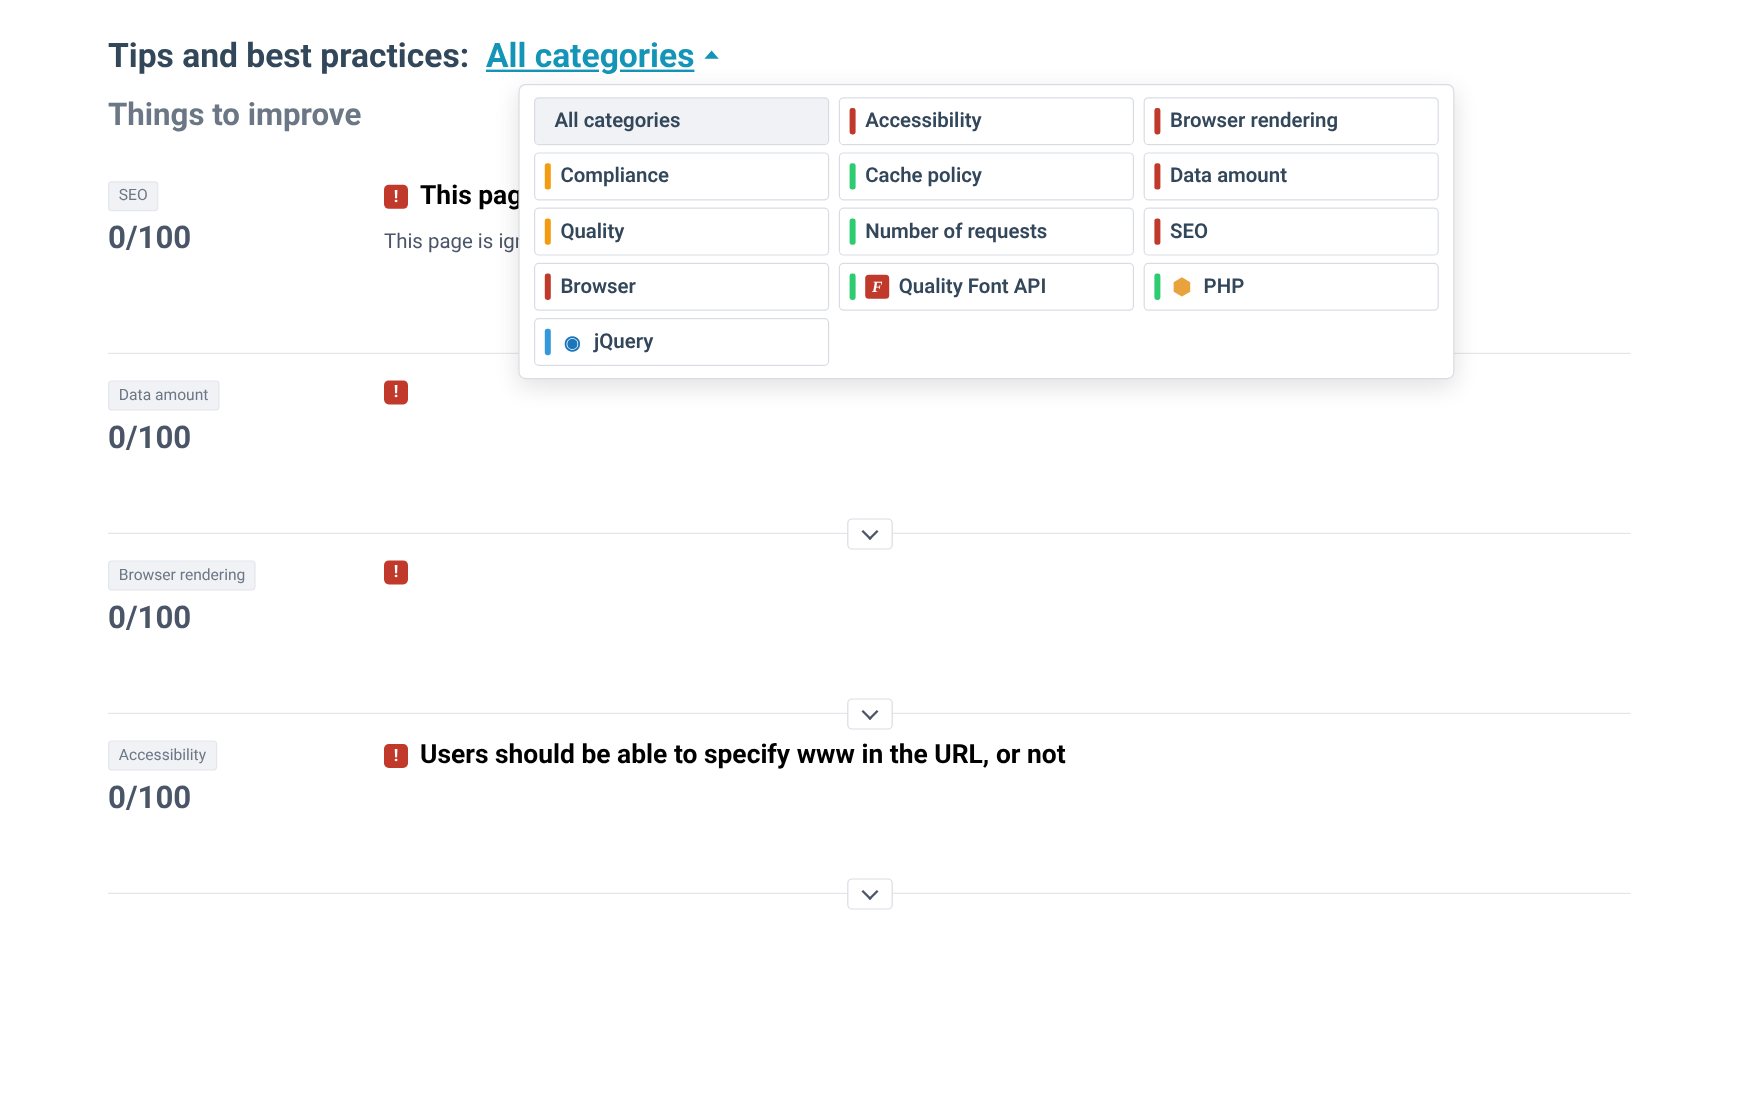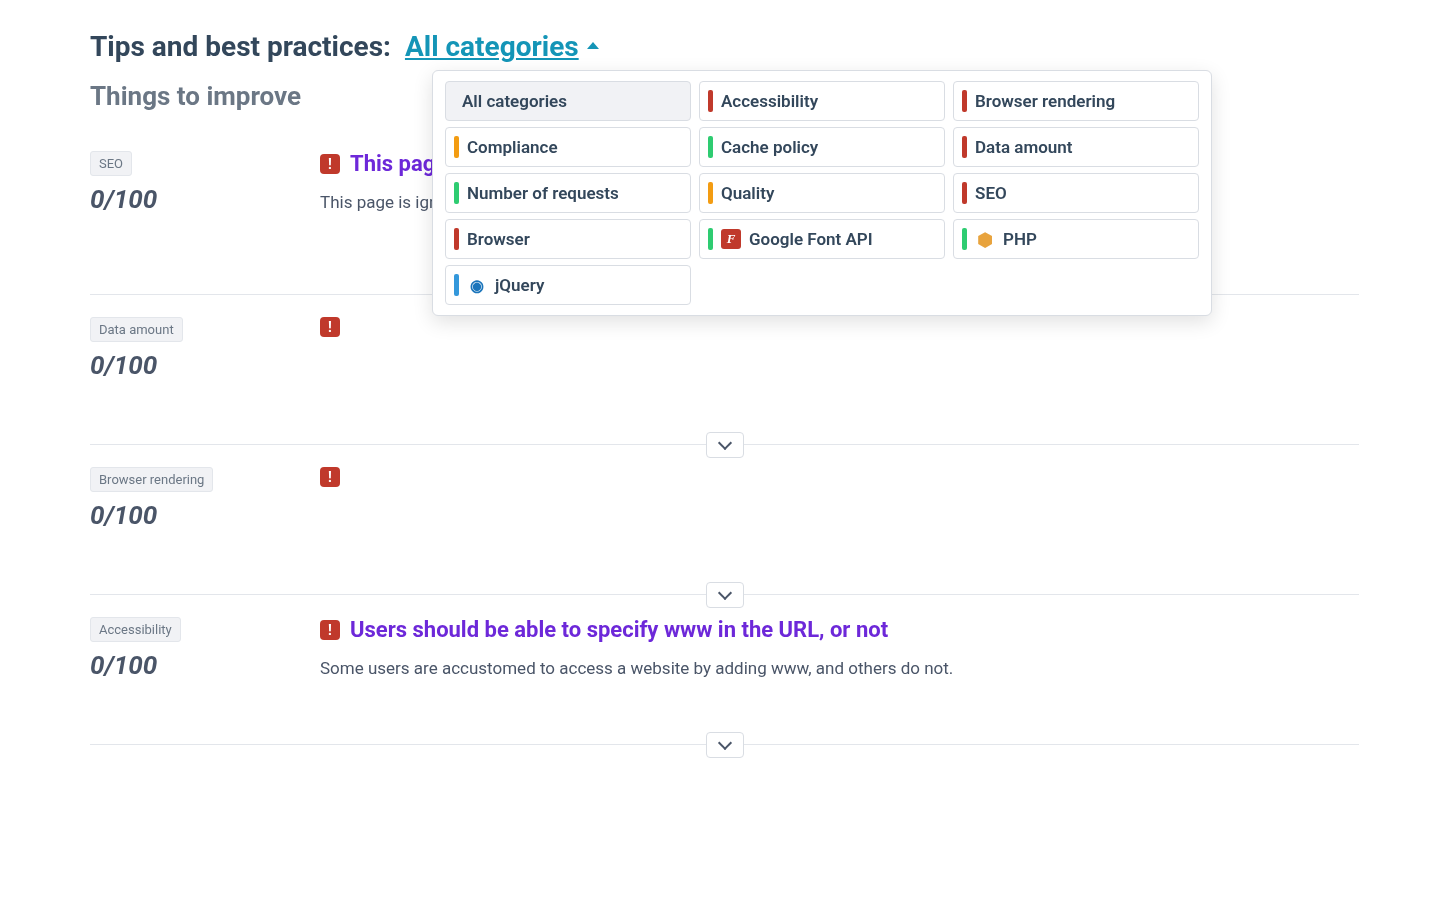--- a/index.html
+++ b/index.html
@@ -133,21 +133,20 @@
     background: #f1f2f5;
     border: 1px solid #e3e6eb;
     border-radius: 3px;
     padding: 4px 8px;
     margin-bottom: 8px;
   }
   .score {
     font-size: 26px;
     font-weight: 700;
     color: #4a5568;
-    font-style: italic;
   }
   .issue-main {
     flex: 1;
     padding-bottom: 40px;
   }
   .issue-title-row {
     display: flex;
     align-items: center;
     gap: 10px;
     margin-bottom: 14px;
@@ -161,21 +160,21 @@
     display: inline-flex;
     align-items: center;
     justify-content: center;
     font-weight: 700;
     font-size: 14px;
     flex-shrink: 0;
   }
   .issue-title {
     font-size: 22px;
     font-weight: 700;
-    color: #6d28d9;
+    color: #000000;
   }
   .issue-desc {
     font-size: 17px;
     color: #4a5568;
     line-height: 1.5;
     max-width: 880px;
   }
   .expand-tab {
     position: absolute;
     left: 50%;
@@ -232,39 +231,39 @@
         </div>
         <div class="filter-pill">
           <span class="stripe green"></span>
           <span>Cache policy</span>
         </div>
         <div class="filter-pill">
           <span class="stripe red"></span>
           <span>Data amount</span>
         </div>
         <div class="filter-pill">
+          <span class="stripe orange"></span>
+          <span>Quality</span>
+        </div>
+        <div class="filter-pill">
           <span class="stripe green"></span>
           <span>Number of requests</span>
         </div>
         <div class="filter-pill">
-          <span class="stripe orange"></span>
-          <span>Quality</span>
-        </div>
-        <div class="filter-pill">
           <span class="stripe red"></span>
           <span>SEO</span>
         </div>
         <div class="filter-pill">
           <span class="stripe red"></span>
           <span>Browser</span>
         </div>
         <div class="filter-pill">
           <span class="stripe green"></span>
           <span class="tech-icon google-font">F</span>
-          <span>Google Font API</span>
+          <span>Quality Font API</span>
         </div>
         <div class="filter-pill">
           <span class="stripe green"></span>
           <span class="tech-icon php">⬢</span>
           <span>PHP</span>
         </div>
         <div class="filter-pill">
           <span class="stripe blue"></span>
           <span class="tech-icon jquery">◉</span>
           <span>jQuery</span>
@@ -310,21 +309,20 @@
           <span class="chevron-down"></span>
         </div>
       </div>
       <div class="issue-row">
         <div class="issue-left"><span class="category-tag">Accessibility</span><div class="score">0/100</div></div>
         <div class="issue-main">
           <div class="issue-title-row">
             <span class="alert-icon">!</span>
             <span class="issue-title">Users should be able to specify www in the URL, or not</span>
           </div>
-          <div class="issue-desc">Some users are accustomed to access a website by adding www, and others do not.</div>
         </div>
         <div class="expand-tab">
           <span class="chevron-down"></span>
         </div>
       </div>
     </div>
 
 </div>
 
 </body></html>

